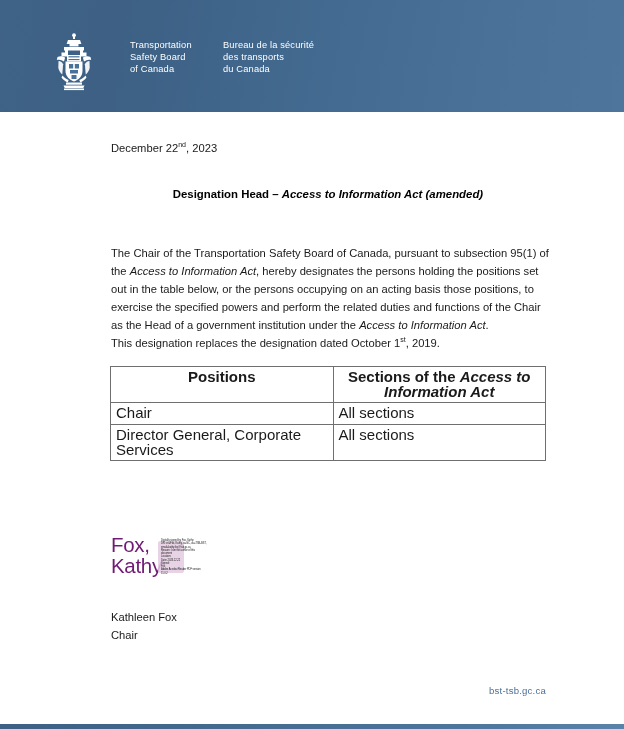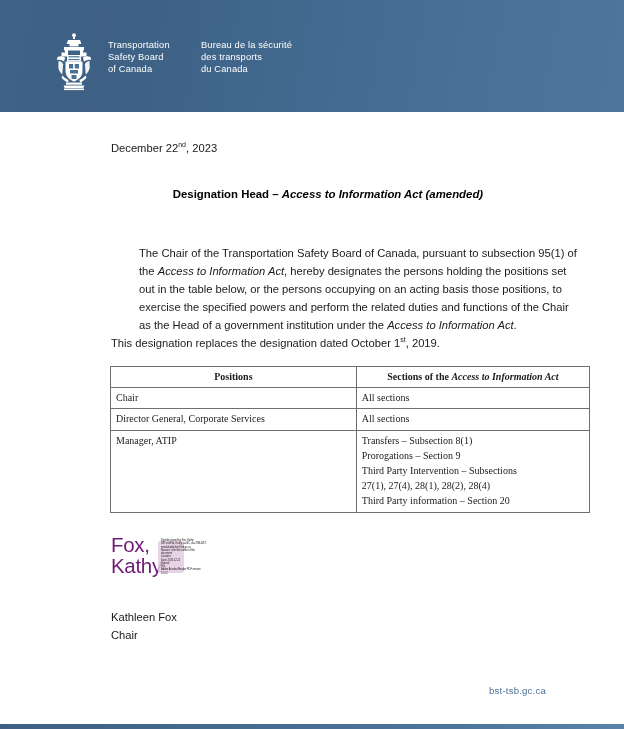--- a/index.html
+++ b/index.html
@@ -42,20 +42,21 @@
   .arms {
     width: 44px;
     height: 58px;
     flex: 0 0 auto;
     margin-right: 12px;
   }
   .wordmark {
     display: flex;
     align-items: flex-start;
     margin-top: 6px;
+    margin-left: 22px;
   }
   .wordmark-col {
     font-size: 9.3px;
     line-height: 12.1px;
     color: #ffffff;
     letter-spacing: 0.15px;
     white-space: pre-line;
   }
   .wordmark-col.en { width: 93px; }
   .wordmark-col.fr { width: 130px; }
@@ -95,33 +96,32 @@
   .para {
     position: absolute;
     left: 111px;
     width: 441px;
     font-size: 11.2px;
     line-height: 18.1px;
     color: #1a1a1a;
     text-align: left;
   }
   .para em { font-style: italic; }
-  .para-1 { top: 132px; margin-left: 28px; }
+  .para-1 { top: 132px; }
   .para-2 { top: 222px; }
 
   
   .tbl {
     position: absolute;
     left: 110px;
     top: 254px;
-    width: 480px;
+    width: 436px;
     border-collapse: collapse;
-    font-size: 10px;
-    color: #1a1a1a;
-    font-family: Liberation Serif, serif;
+    font-size: 15px;
+    color: #1a1a1a;
   }
   .tbl td, .tbl th {
     border: 1px solid #6f6f6f;
     padding: 2px 5px 3px 5px;
     vertical-align: top;
     line-height: 15.2px;
   }
   .tbl th {
     font-weight: bold;
     text-align: center;
@@ -268,28 +268,20 @@
       </thead>
       <tbody>
         <tr>
           <td>Chair</td>
           <td>All sections</td>
         </tr>
         <tr>
           <td>Director General, Corporate Services</td>
           <td>All sections</td>
         </tr>
-        <tr class="row-tall">
-          <td>Manager, ATIP</td>
-          <td class="cell-lines">Transfers – Subsection 8(1)
-Prorogations – Section 9
-Third Party Intervention – Subsections
-27(1), 27(4), 28(1), 28(2), 28(4)
-Third Party information – Section 20</td>
-        </tr>
       </tbody>
     </table>
 
     <div class="sig-block">
       <div class="sig-graphic">
         <div class="sig-name"><span>Fox,</span><br><span>Kathy</span></div>
         <div class="sig-watermark"></div>
         <div class="sig-meta">Digitally signed by Fox, Kathy
 DN: cn=Fox, Kathy, o=GC, ou=TSB-BST,
 email=kathy.fox@tsb.gc.ca

